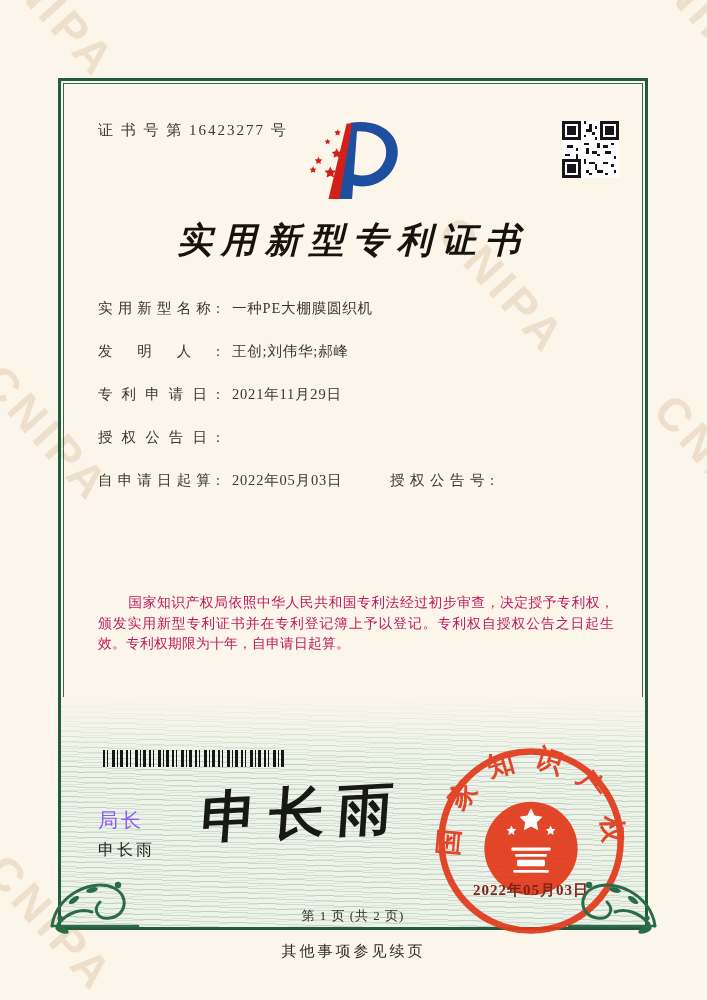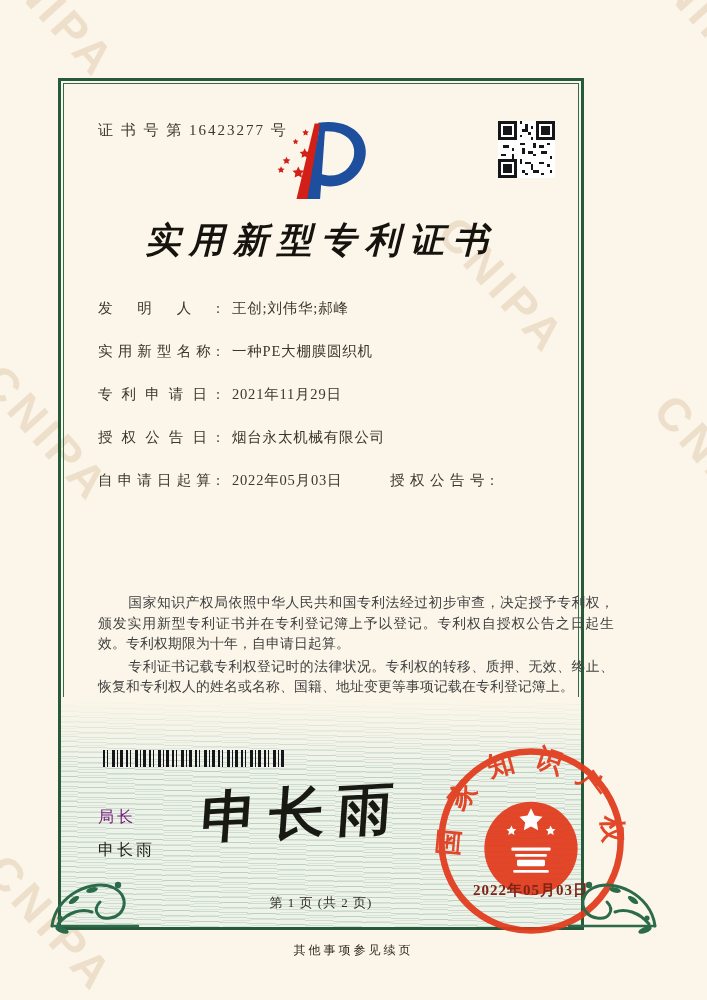--- a/index.html
+++ b/index.html
@@ -5,21 +5,21 @@
   * { margin:0; padding:0; box-sizing:border-box; }
   body { background:#fbf6e9; font-family:"Liberation Serif", serif; }
   .page { position:relative; width:707px; height:1000px; background:#fbf6e9; overflow:hidden; }
 
   
   .wm { position:absolute; font-family:"Liberation Sans", sans-serif; font-weight:bold;
         font-size:46px; letter-spacing:5px; color:rgba(214,178,148,0.34);
         transform:rotate(48deg); white-space:nowrap; user-select:none; }
 
   
-  .frame { position:absolute; left:58px; top:78px; width:526px; height:852px;
+  .frame { position:absolute; left:58px; top:78px; width:590px; height:852px;
            border:3px solid #27593b; }
   .frame::before { content:""; position:absolute; inset:2px; border:1px solid #2f6d4b; pointer-events:none; }
 
   
   .waves { position:absolute; left:0; right:0; bottom:0; height:230px;
            background-color:#eef3ea;
            background-image:
              repeating-linear-gradient(2deg, rgba(124,161,134,0.30) 0 1px, transparent 1px 5px),
              repeating-linear-gradient(-2deg, rgba(124,161,134,0.18) 0 1px, transparent 1px 6px);
            z-index:1; }
@@ -35,49 +35,49 @@
            font-size:35px; font-weight:bold; letter-spacing:9px; color:#16130f; z-index:2;font-style:italic; }
 
   .fields { position:absolute; left:37px; top:218px; width:516px; z-index:2; }
   .frow { display:flex; height:43px; align-items:flex-start; font-size:14.5px; color:#3b362c; }
   .flabel { display:inline-block; width:122px; text-align:justify; text-align-last:justify; letter-spacing:0; flex:0 0 auto; }
   .fvalue { margin-left:12px; letter-spacing:0.8px; }
   .fvalue-fixed { width:158px; flex:0 0 auto; }
   .flabel2 { display:inline-block; width:104px; text-align:justify; text-align-last:justify; flex:0 0 auto; }
 
   .paras { position:absolute; left:37px; top:512px; width:516px; z-index:2;
-           font-size:13.8px; line-height:20.6px; color:#404040; letter-spacing:0.2px; text-align:justify; }
+           font-size:13.8px; line-height:20.6px; color:#be185d; letter-spacing:0.2px; text-align:justify; }
   .paras p { text-indent:2.2em; margin-bottom:2px; }
 
   .barcode { position:absolute; left:42px; top:669px; width:183px; height:17px; z-index:2;
              background-image:repeating-linear-gradient(90deg,
                #14161a 0 2px, transparent 2px 4px,
                #14161a 4px 5px, transparent 5px 9px,
                #14161a 9px 12px, transparent 12px 14px,
                #14161a 14px 15px, transparent 15px 17px,
                #14161a 17px 20px, transparent 20px 23px); }
 
-  .signer-title { position:absolute; left:37px; top:726px; font-size:16px; letter-spacing:3px; color:#701a75; z-index:3; }
+  .signer-title { position:absolute; left:37px; top:726px; font-size:20px; letter-spacing:3px; color:#8b5cf6; z-index:3; }
   .signer-name  { position:absolute; left:37px; top:759px; font-size:16px; letter-spacing:3px; color:#23211c; z-index:3; }
   .signature { position:absolute; left:140px; top:694px; width:240px; font-size:56px; color:#191914;
                letter-spacing:12px; transform:rotate(-3deg) skewX(-7deg); font-weight:bold; z-index:3; white-space:nowrap; }
 
   .seal { position:absolute; left:372px; top:662px; width:196px; height:196px; z-index:4; opacity:0.93; }
   .seal-date { position:absolute; left:362px; top:800px; width:216px; text-align:center;
                font-size:15px; font-weight:bold; color:#7e2316; letter-spacing:1px; z-index:5; }
 
-  .pageinfo { position:absolute; left:0; right:0; bottom:15px; text-align:center; font-size:13px;
+  .pageinfo { position:absolute; left:0; right:0; bottom:2px; text-align:center; font-size:13px;
               letter-spacing:1px; color:#33302a; z-index:3; }
 
   .corner-orn { position:absolute; z-index:6; }
   .corner-orn.left  { left:48px;  top:872px; }
   .corner-orn.right { right:48px; top:872px; transform:scaleX(-1); }
 
   .footer-note { position:absolute; left:0; right:0; top:942px; text-align:center;
-                 font-size:12px; letter-spacing:3px; color:#2e2b25; }
+                 font-size:15px; letter-spacing:3px; color:#2e2b25; }
 </style>
 </head>
 <body>
 
 <div class="page">
 
   <div class="wm" style="left:-30px; top:-18px;">CNIPA</div>
   <div class="wm" style="left:620px; top:-16px;">CNIPA</div>
   <div class="wm" style="left:420px; top:258px;">CNIPA</div>
   <div class="wm" style="left:-36px; top:406px;">CNIPA</div>
@@ -150,45 +150,43 @@
         <rect x="16" y="19" width="1" height="1"></rect>
           <rect x="19" y="18" width="1" height="1"></rect>
           <rect x="10" y="19" width="1" height="1"></rect>
       </g>
     </svg>
 
     <div class="title">实用新型专利证书</div>
 
     <div class="fields">
       <div class="frow">
+        <span class="flabel">实用新型名称:</span>
+        <span class="fvalue">一种PE大棚膜圆织机</span>
+      </div>
+      <div class="frow">
         <span class="flabel">发明人:</span>
         <span class="fvalue">王创;刘伟华;郝峰</span>
       </div>
       <div class="frow">
-        <span class="flabel">实用新型名称:</span>
-        <span class="fvalue">一种PE大棚膜圆织机</span>
-      </div>
-      <div class="frow">
         <span class="flabel">专利申请日:</span>
         <span class="fvalue">2021年11月29日</span>
       </div>
       <div class="frow">
         <span class="flabel">授权公告日:</span>
-        <span class="fvalue">烟台永太机械有限公司</span>
       </div>
       <div class="frow">
         <span class="flabel">自申请日起算:</span>
         <span class="fvalue fvalue-fixed">2022年05月03日</span>
         <span class="flabel2">授权公告号:</span>
       </div>
     </div>
 
     <div class="paras">
       <p>国家知识产权局依照中华人民共和国专利法经过初步审查，决定授予专利权，颁发实用新型专利证书并在专利登记簿上予以登记。专利权自授权公告之日起生效。专利权期限为十年，自申请日起算。</p>
-      <p>专利证书记载专利权登记时的法律状况。专利权的转移、质押、无效、终止、恢复和专利权人的姓名或名称、国籍、地址变更等事项记载在专利登记簿上。</p>
     </div>
 
     <div class="barcode"></div>
 
     <div class="signer-title">局长</div>
     <div class="signer-name">申长雨</div>
     <div class="signature">申长雨</div>
 
     <svg class="seal" viewBox="0 0 210 210">
       <circle cx="105" cy="105" r="96" fill="none" stroke="#e23a1c" stroke-width="7"></circle>

